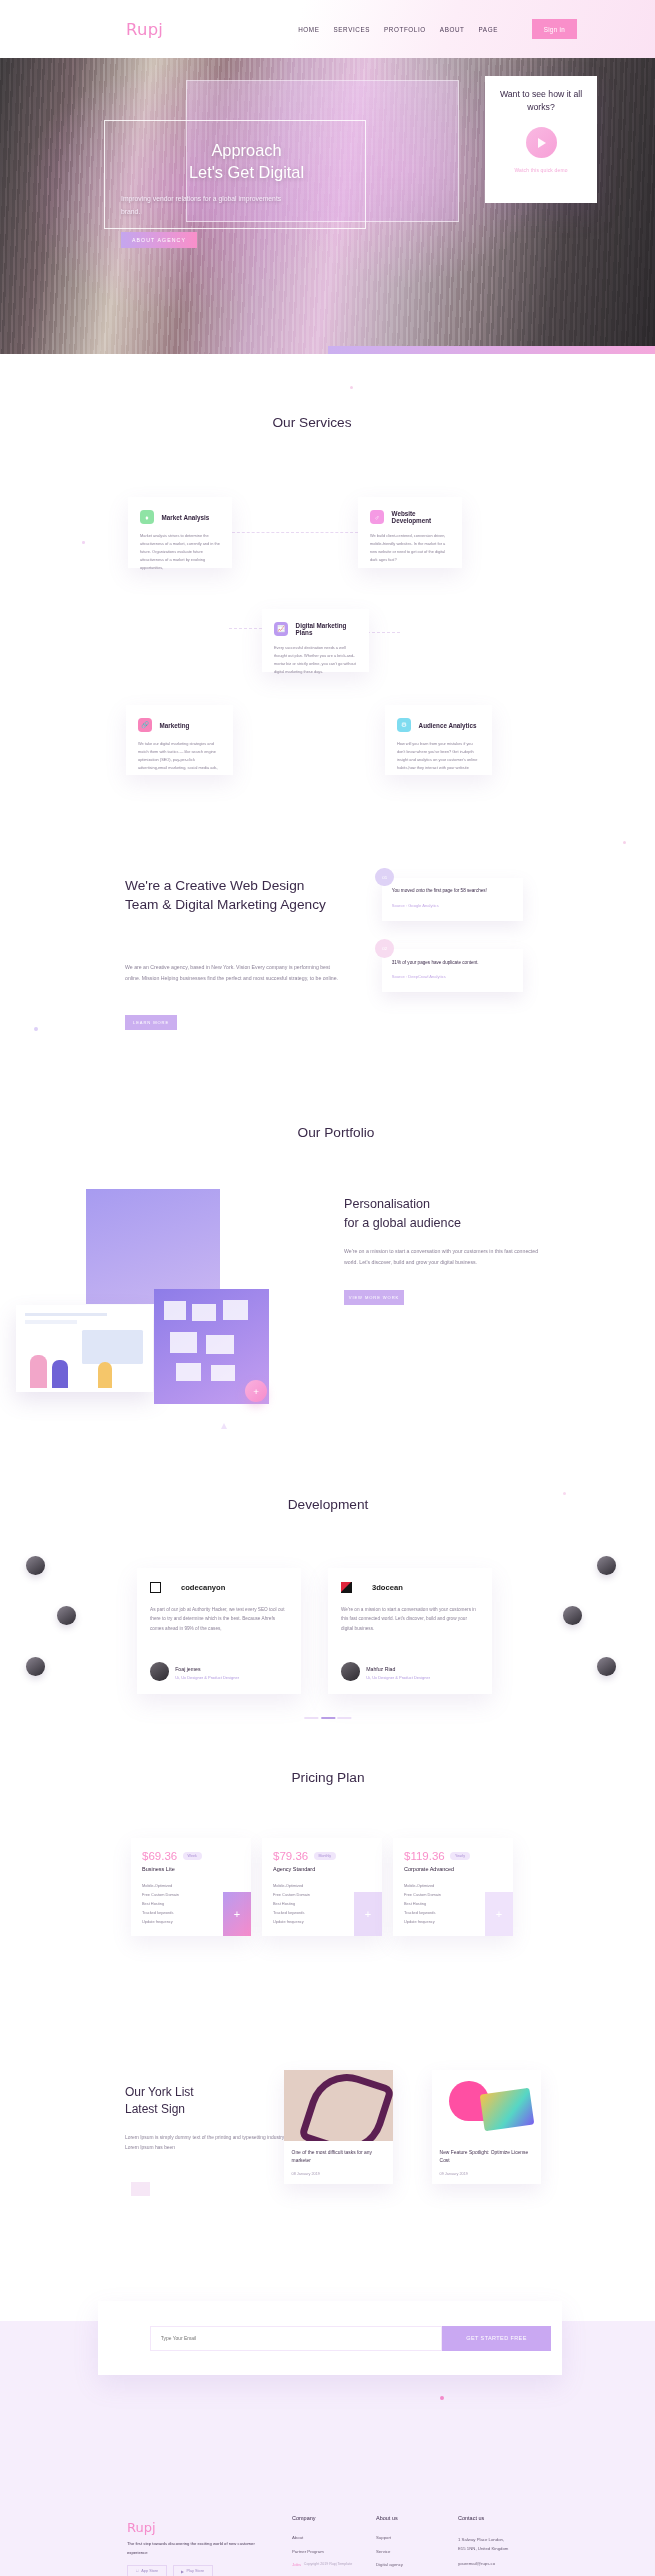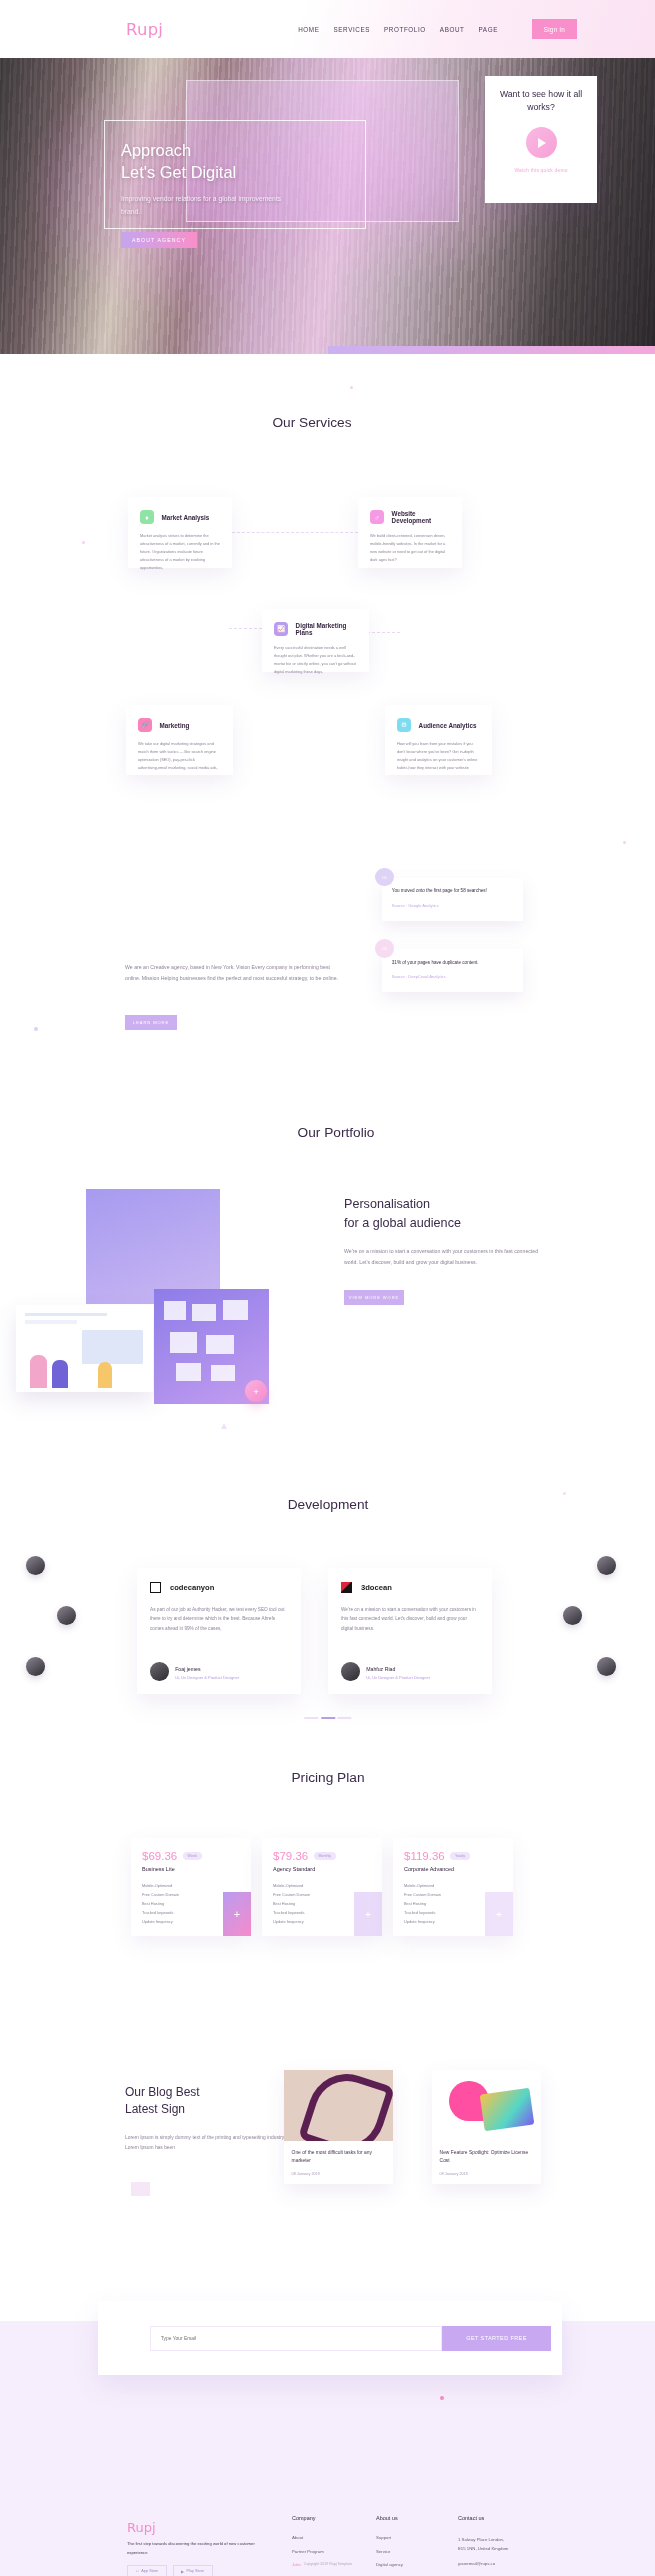--- a/index.html
+++ b/index.html
@@ -24,21 +24,21 @@
       linear-gradient(100deg,#3d3a3c 0%,#6f5e62 11%,#cfc2b8 22%,#9d7f86 32%,#c9a8c4 42%,#e3c0dd 52%,#b9a8b4 62%,#8e7f84 72%,#4a4346 84%,#2b282b 100%);
   }
   .hero-photo:after{content:"";position:absolute;inset:0;
     background:repeating-linear-gradient(92deg,rgba(255,255,255,.16) 0 1.6px,rgba(0,0,0,.05) 1.6px 3.8px,rgba(255,255,255,.09) 3.8px 7px,rgba(0,0,0,.03) 7px 10.4px);
     mix-blend-mode:overlay;}
   .hero-window{position:absolute;left:186px;top:32px;width:273px;height:142px;
     background:linear-gradient(180deg,rgba(235,200,242,.45),rgba(220,170,232,.35));
     border:1.1px solid rgba(255,255,255,.55);}
   .hero-frame{position:absolute;left:104px;top:72px;width:262px;height:109px;border:1.1px solid rgba(255,255,255,.85);}
   .hero-copy{position:absolute;left:121px;top:92px;width:251px;color:#fff;}
-  .hero-copy h1{font-size:16.4px;line-height:1.32;font-weight:400;text-shadow:0 1.1px 5.5px rgba(0,0,0,.2);}
+  .hero-copy h1{font-size:16.4px;line-height:1.32;font-weight:400;text-shadow:0 1.1px 5.5px rgba(0,0,0,.2);text-align:center;}
   .hero-copy p{margin-top:9.8px;font-size:6.8px;line-height:1.85;color:#f7ecfa;max-width:180px;text-shadow:0 0.5px 3.3px rgba(0,0,0,.25);}
   .hero-btn{position:absolute;left:121px;top:184px;width:76px;height:16.4px;border:none;cursor:pointer;
     background:linear-gradient(90deg,#c4a6ee,#f98fca);color:#fff;font-size:5.2px;letter-spacing:1.1px;}
   .hero-strip{position:absolute;left:328px;bottom:0;width:328px;height:7.6px;
     background:linear-gradient(90deg,#cbb0f0,#f4a8dc);}
 
   
   .video-card{position:absolute;left:485px;top:76px;width:112px;height:127px;background:#fff;
     box-shadow:0 9.8px 24px rgba(120,80,150,.17);z-index:12;text-align:center;padding-top:12px;}
   .video-card h3{font-size:8.7px;line-height:1.5;color:#3b2a4a;font-weight:400;padding:0 14px;}
@@ -101,21 +101,21 @@
   .pf-right h2{font-size:12.6px;line-height:1.5;font-weight:400;}
   .pf-right p{margin-top:13px;font-size:5.2px;line-height:2.1;color:#8d8399;width:197px;}
   .view-btn{margin-top:22px;width:60px;height:15.3px;border:none;cursor:pointer;background:#cbaff0;
     color:#fff;font-size:4.1px;letter-spacing:0.9px;}
 
   
   .testi{position:absolute;top:1497px;left:0;width:656px;height:273px;}
   .t-card{position:absolute;background:#fff;box-shadow:0 8.7px 22px rgba(140,110,170,.12);padding:14px 13px;}
   #t0{left:137px;top:71px;width:164px;height:126px;}
   #t1{left:328px;top:71px;width:164px;height:126px;}
-  .t-logo{height:11px;display:flex;align-items:center;gap:9px;font-size:7.6px;font-weight:700;color:#1a1a1a;}
+  .t-logo{height:11px;display:flex;align-items:center;gap:20px;font-size:7.6px;font-weight:700;color:#1a1a1a;}
   .t-mark{width:11px;height:11px;background:#fff;border:0.8px solid #141414;position:relative;flex:none;}
   .t-mark.red{background:linear-gradient(135deg,#e0243c 45%,#141414 46%);border:none;}
   .t-card p{margin-top:12px;font-size:4.7px;line-height:2.0;color:#8d8399;}
   .t-author{position:absolute;left:13px;bottom:13px;display:flex;align-items:center;gap:6.6px;}
   .t-av{width:18.6px;height:18.6px;border-radius:50%;background:linear-gradient(145deg,#6f6a72,#2d2a30);flex:none;}
   .t-name{font-size:5.2px;color:#34243f;}
   .t-role{margin-top:2.2px;font-size:4px;color:#b39be0;}
   .t-dots{position:absolute;left:50%;top:220px;transform:translateX(-50%);display:flex;gap:2.7px;align-items:center;}
   .t-dots i{display:block;width:14px;height:1.6px;background:#ecdff7;}
   .t-dots i.on{background:#b99ee6;}
@@ -262,20 +262,21 @@
   <div class="svc-card" id="svc4">
     <div class="svc-head">
       <div class="svc-ico" style="background:#7fdcf0">⚙</div>
       <h4>Audience Analytics</h4>
     </div>
     <p>How will you learn from your mistakes if you don't know where you've been? Get in-depth insight and analytics on your customer's online habits,how they interact with your website</p>
   </div>
 </section>
 
 <section class="creative">
+  <h2>We're a Creative Web Design Team &amp; Digital Marketing Agency</h2>
   <p class="lead">We are an Creative agency, based in New York. Vision Every company is performing best online. Mission Helping businesses find the perfect and most succesful strategy, to be online.</p>
   <button class="learn-btn">LEARN MORE</button>
 
   <div class="stat" id="stat0">
     <div class="num" style="background:#ded2f6;color:#fff">01</div>
     <div class="txt">You moved onto the first page for 58 searches!</div>
     <div class="src">Source : Google Analytics</div>
   </div>
   <div class="stat" id="stat1">
     <div class="num" style="background:#f7dbf0;color:#fff">02</div>
@@ -412,21 +413,21 @@
       <li>Tracked keywords</li>
       <li>Update frequency</li>
     </ul>
     <div class="pr-plus" style="background:#efe3fb">+</div>
   </div>
 </section>
 
 <section class="blog">
   <div class="blog-left">
     <h2>
-      <span>Our Blog Best</span><br>
+      <span>Our York List</span><br>
       <span>Latest Sign</span>
     </h2>
     <p>Lorem Ipsum is simply dummy text of the printing and typesetting industry. Lorem Ipsum has been</p>
   </div>
   <div class="blog-sq"></div>
 
   <article class="bp" id="bp0">
     <div class="bp-img"></div>
     <div class="bp-body">
       <div class="bp-title">One of the most difficult tasks for any marketer</div>

